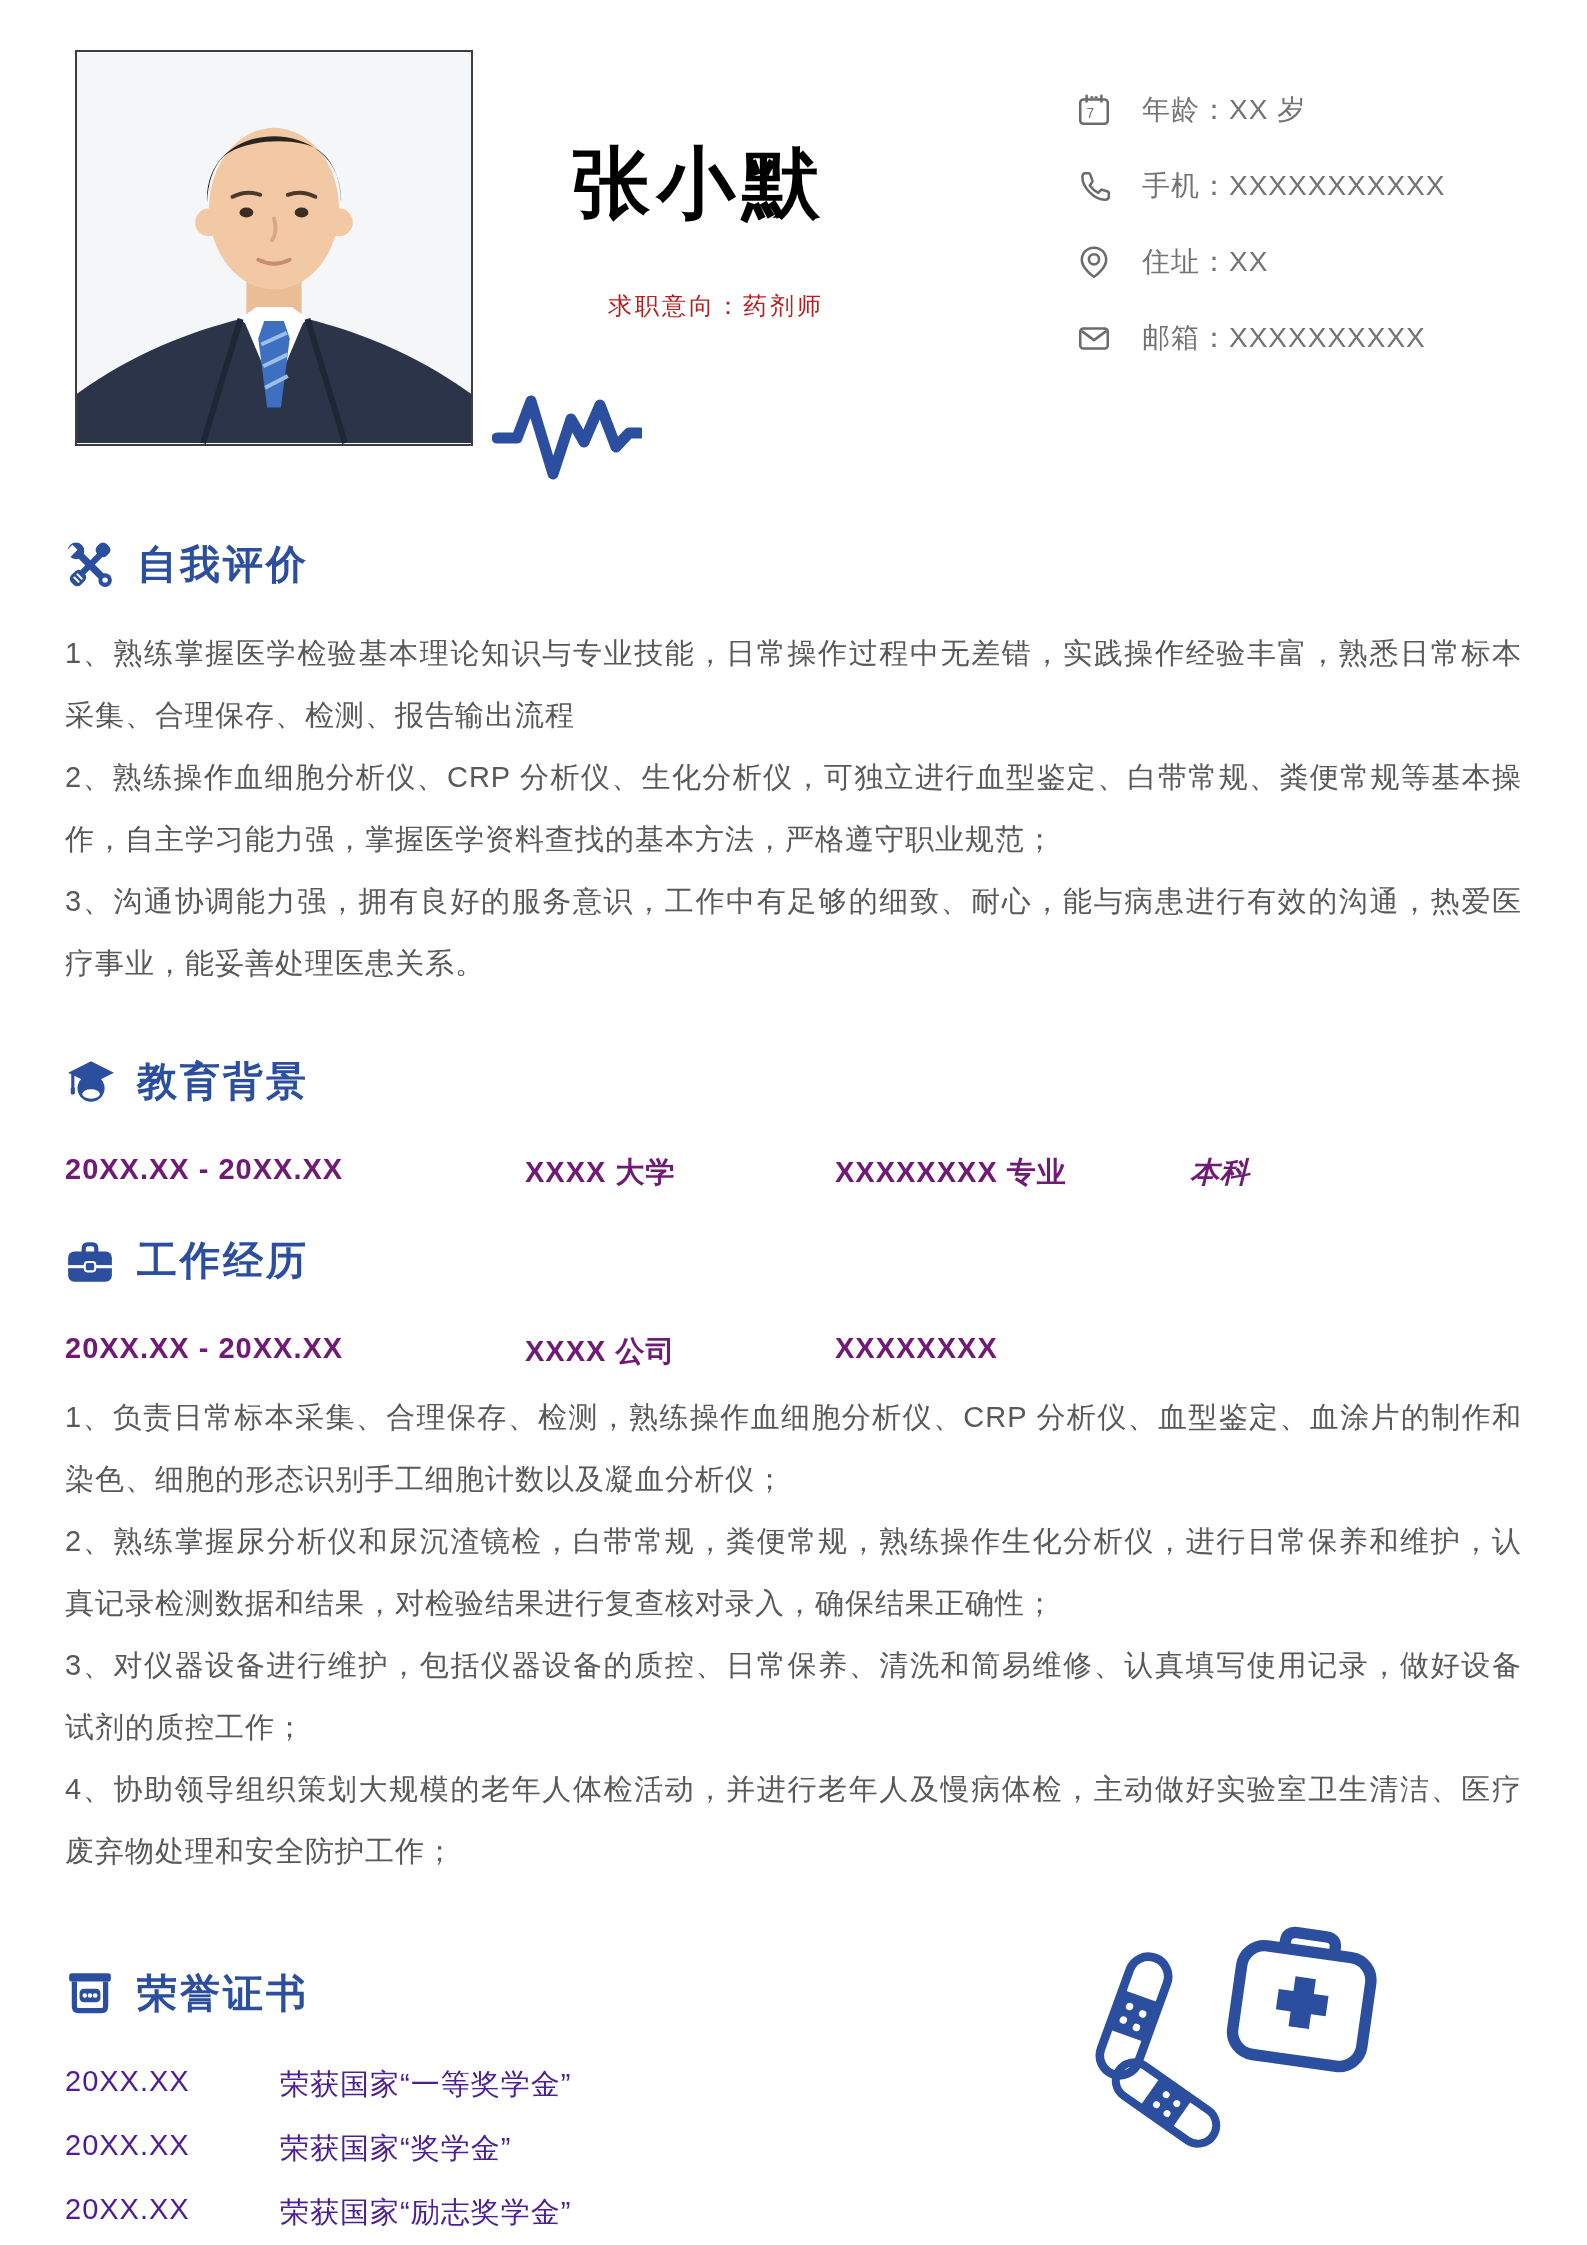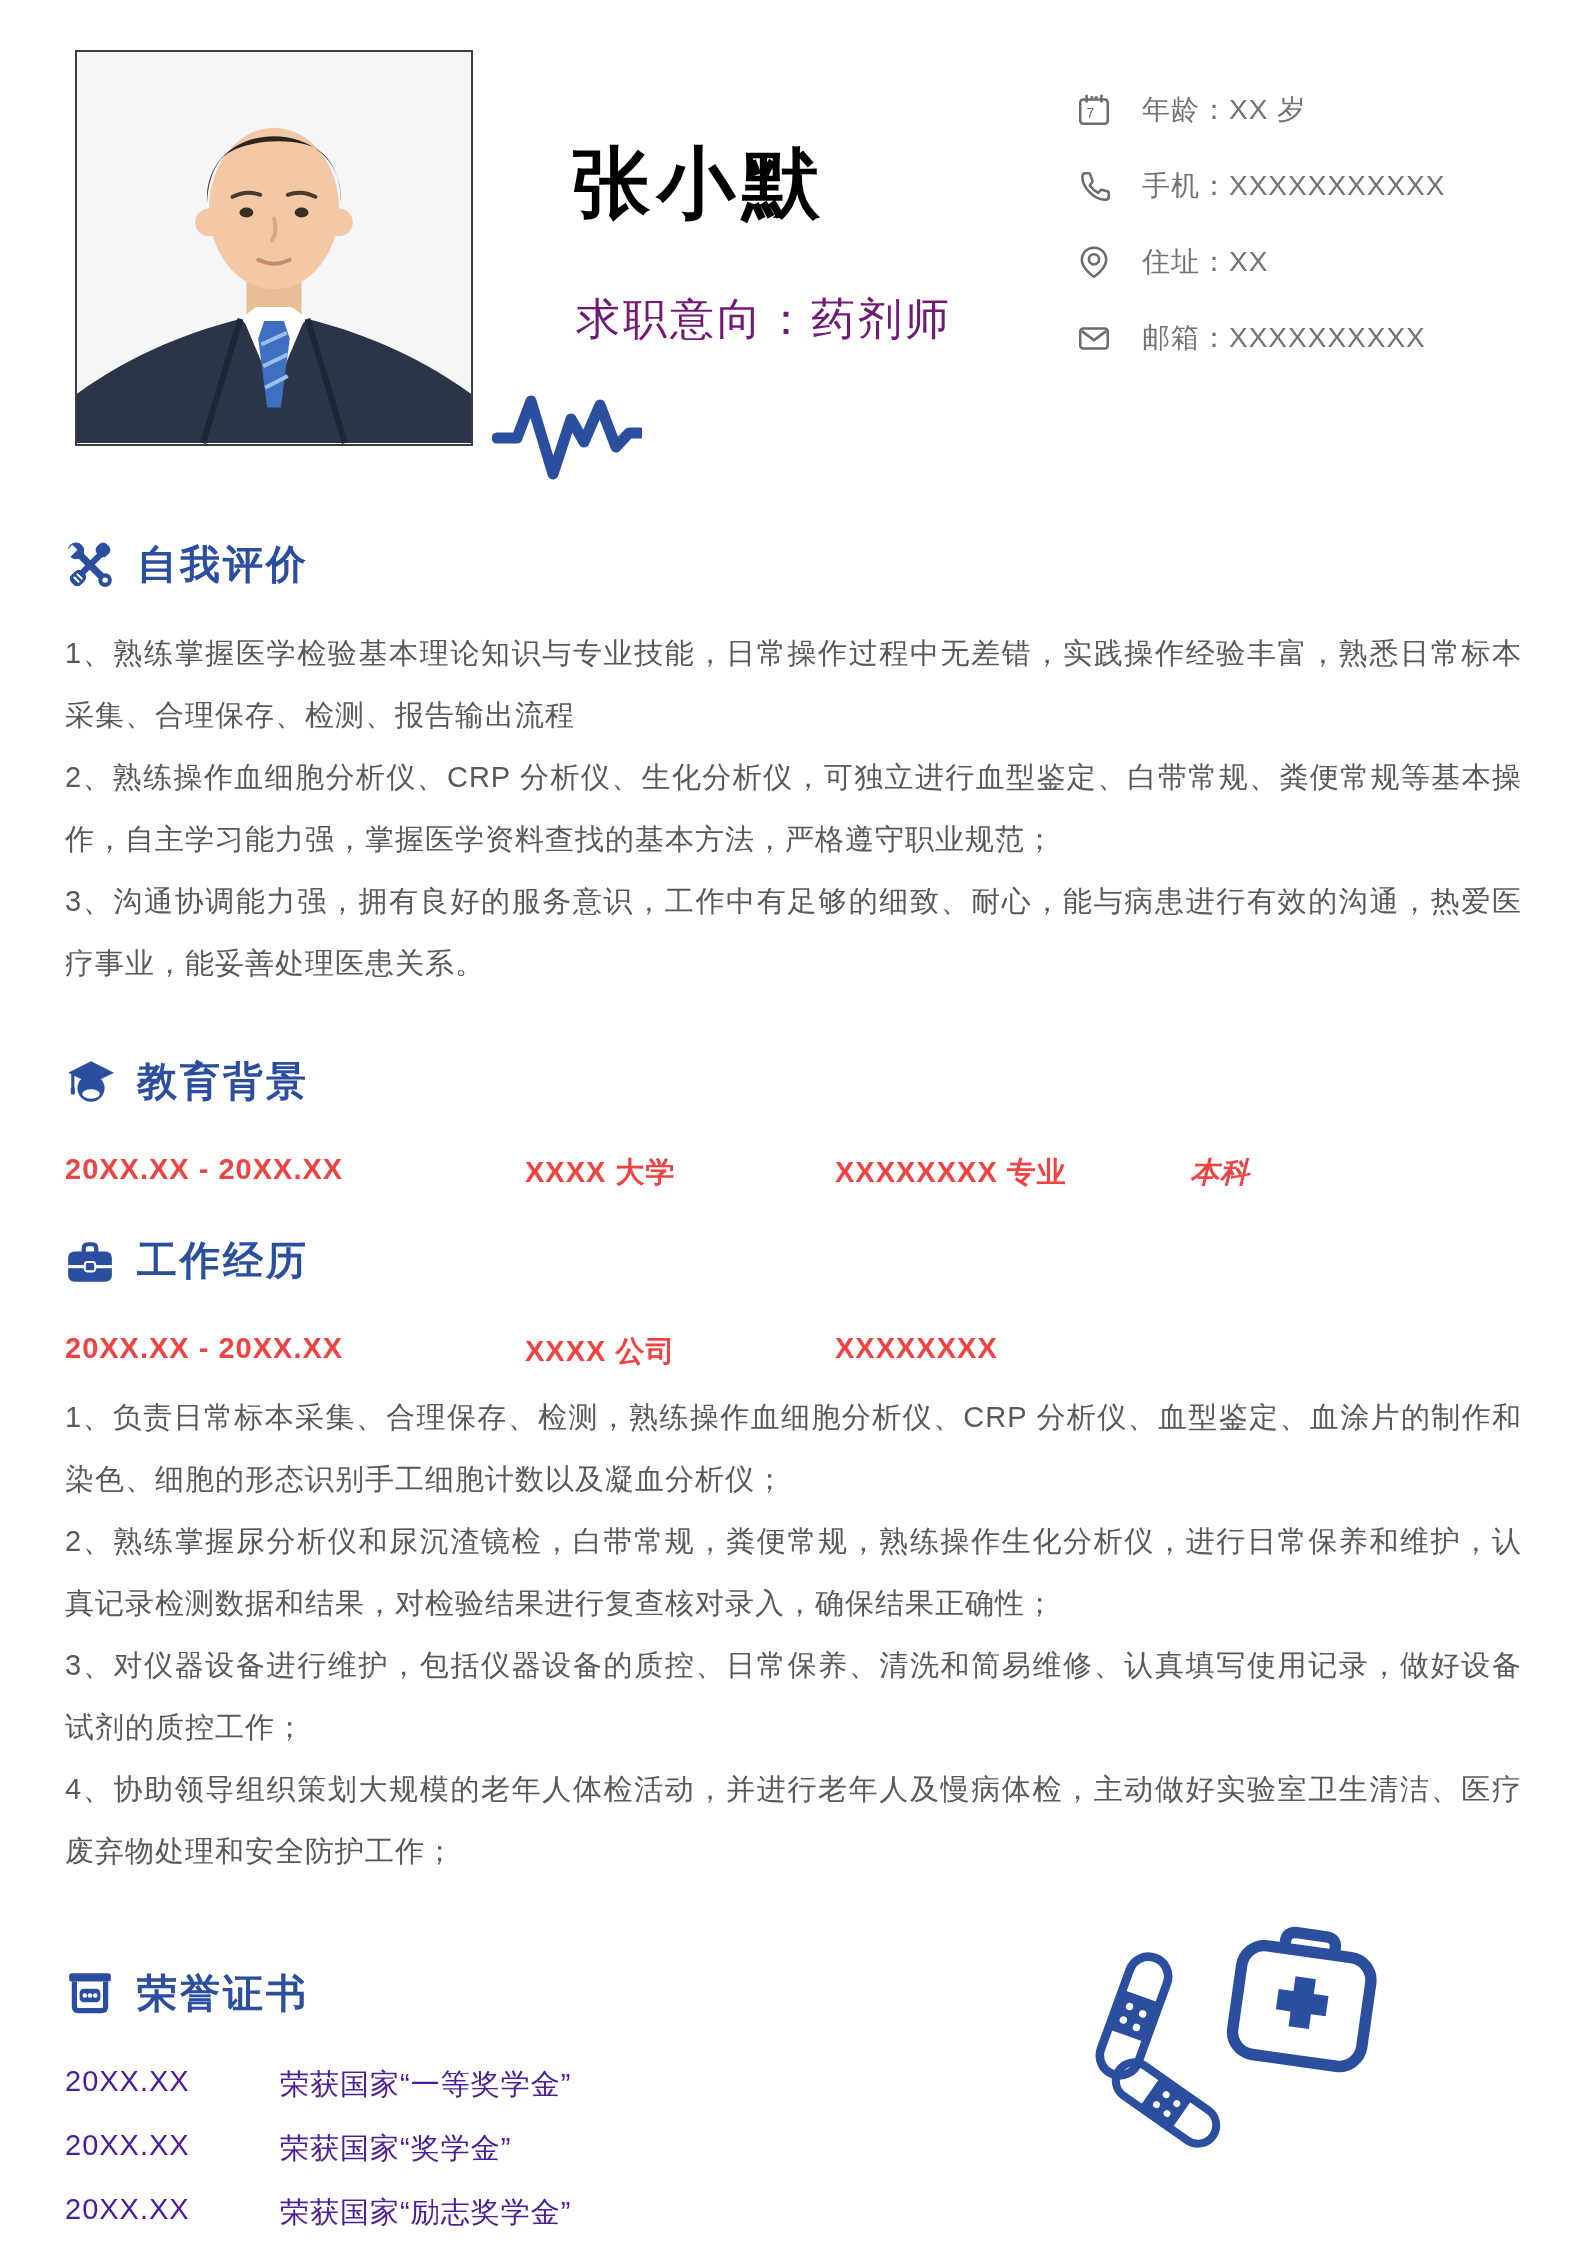--- a/index.html
+++ b/index.html
@@ -22,41 +22,41 @@
     background:#f7f8fa;
     overflow:hidden;
   }
   .photo svg { display:block; width:100%; height:100%; }
   .name {
     position:absolute; left:572px; top:132px;
     font-size:78px; font-weight:bold; color:#000000;
     letter-spacing:7px; white-space:nowrap;
   }
   .intent {
-    position:absolute; left:576px; top:290px;
-    font-size:44px; color:#701a75; letter-spacing:3px; white-space:nowrap;
+    position:absolute; left:608px; top:290px;
+    font-size:24px; color:#b91c1c; letter-spacing:3px; white-space:nowrap;
   }
   .pulse { position:absolute; left:492px; top:386px; }
   .contact { position:absolute; left:1076px; top:90px; list-style:none; }
   .contact li { display:flex; align-items:center; height:40px; margin-bottom:36px; }
   .contact .cicon { width:36px; height:36px; flex:0 0 36px; display:flex; align-items:center; justify-content:center; }
   .contact .clabel { margin-left:30px; font-size:28px; color:#737373; letter-spacing:1px; white-space:nowrap; }
   
   .content { padding:0 65px; }
   .sec-head { display:flex; align-items:center; }
   .sec-head .sicon { width:50px; height:50px; flex:0 0 50px; display:flex; align-items:center; justify-content:center; }
   .sec-head .stitle { margin-left:22px; font-size:40px; font-weight:bold; color:#2b4f9e; letter-spacing:3px; }
   .para, .bullet {
     font-size:29px; line-height:62px; color:#595959;
     text-align:justify; letter-spacing:1px;
   }
   .sec-selfeval .sec-head { margin-top:32px; }
   .sec-selfeval .paras { margin-top:30px; }
   .sec-edu .sec-head { margin-top:60px; }
-  .info-row { display:flex; margin-top:44px; font-size:29px; font-weight:bold; color:#ef4444; letter-spacing:1px; }
+  .info-row { display:flex; margin-top:44px; font-size:29px; font-weight:bold; color:#701a75; letter-spacing:1px; }
   .info-row .c1 { width:460px; }
   .info-row .c2 { width:310px; }
   .info-row .c3 { width:355px; }
   .info-row .c4 { flex:1;font-style:italic; }
   .sec-work .sec-head { margin-top:40px;align-items:flex-end; }
   .sec-work .bullets { margin-top:14px; }
   .sec-honors .sec-head { margin-top:84px; }
   .honor-list { margin-top:44px; }
   .honor-row { display:flex; font-size:29px; color:#4c1d95; letter-spacing:1px; height:64px; align-items:flex-start; }
   .honor-row .hdate { width:215px; }

